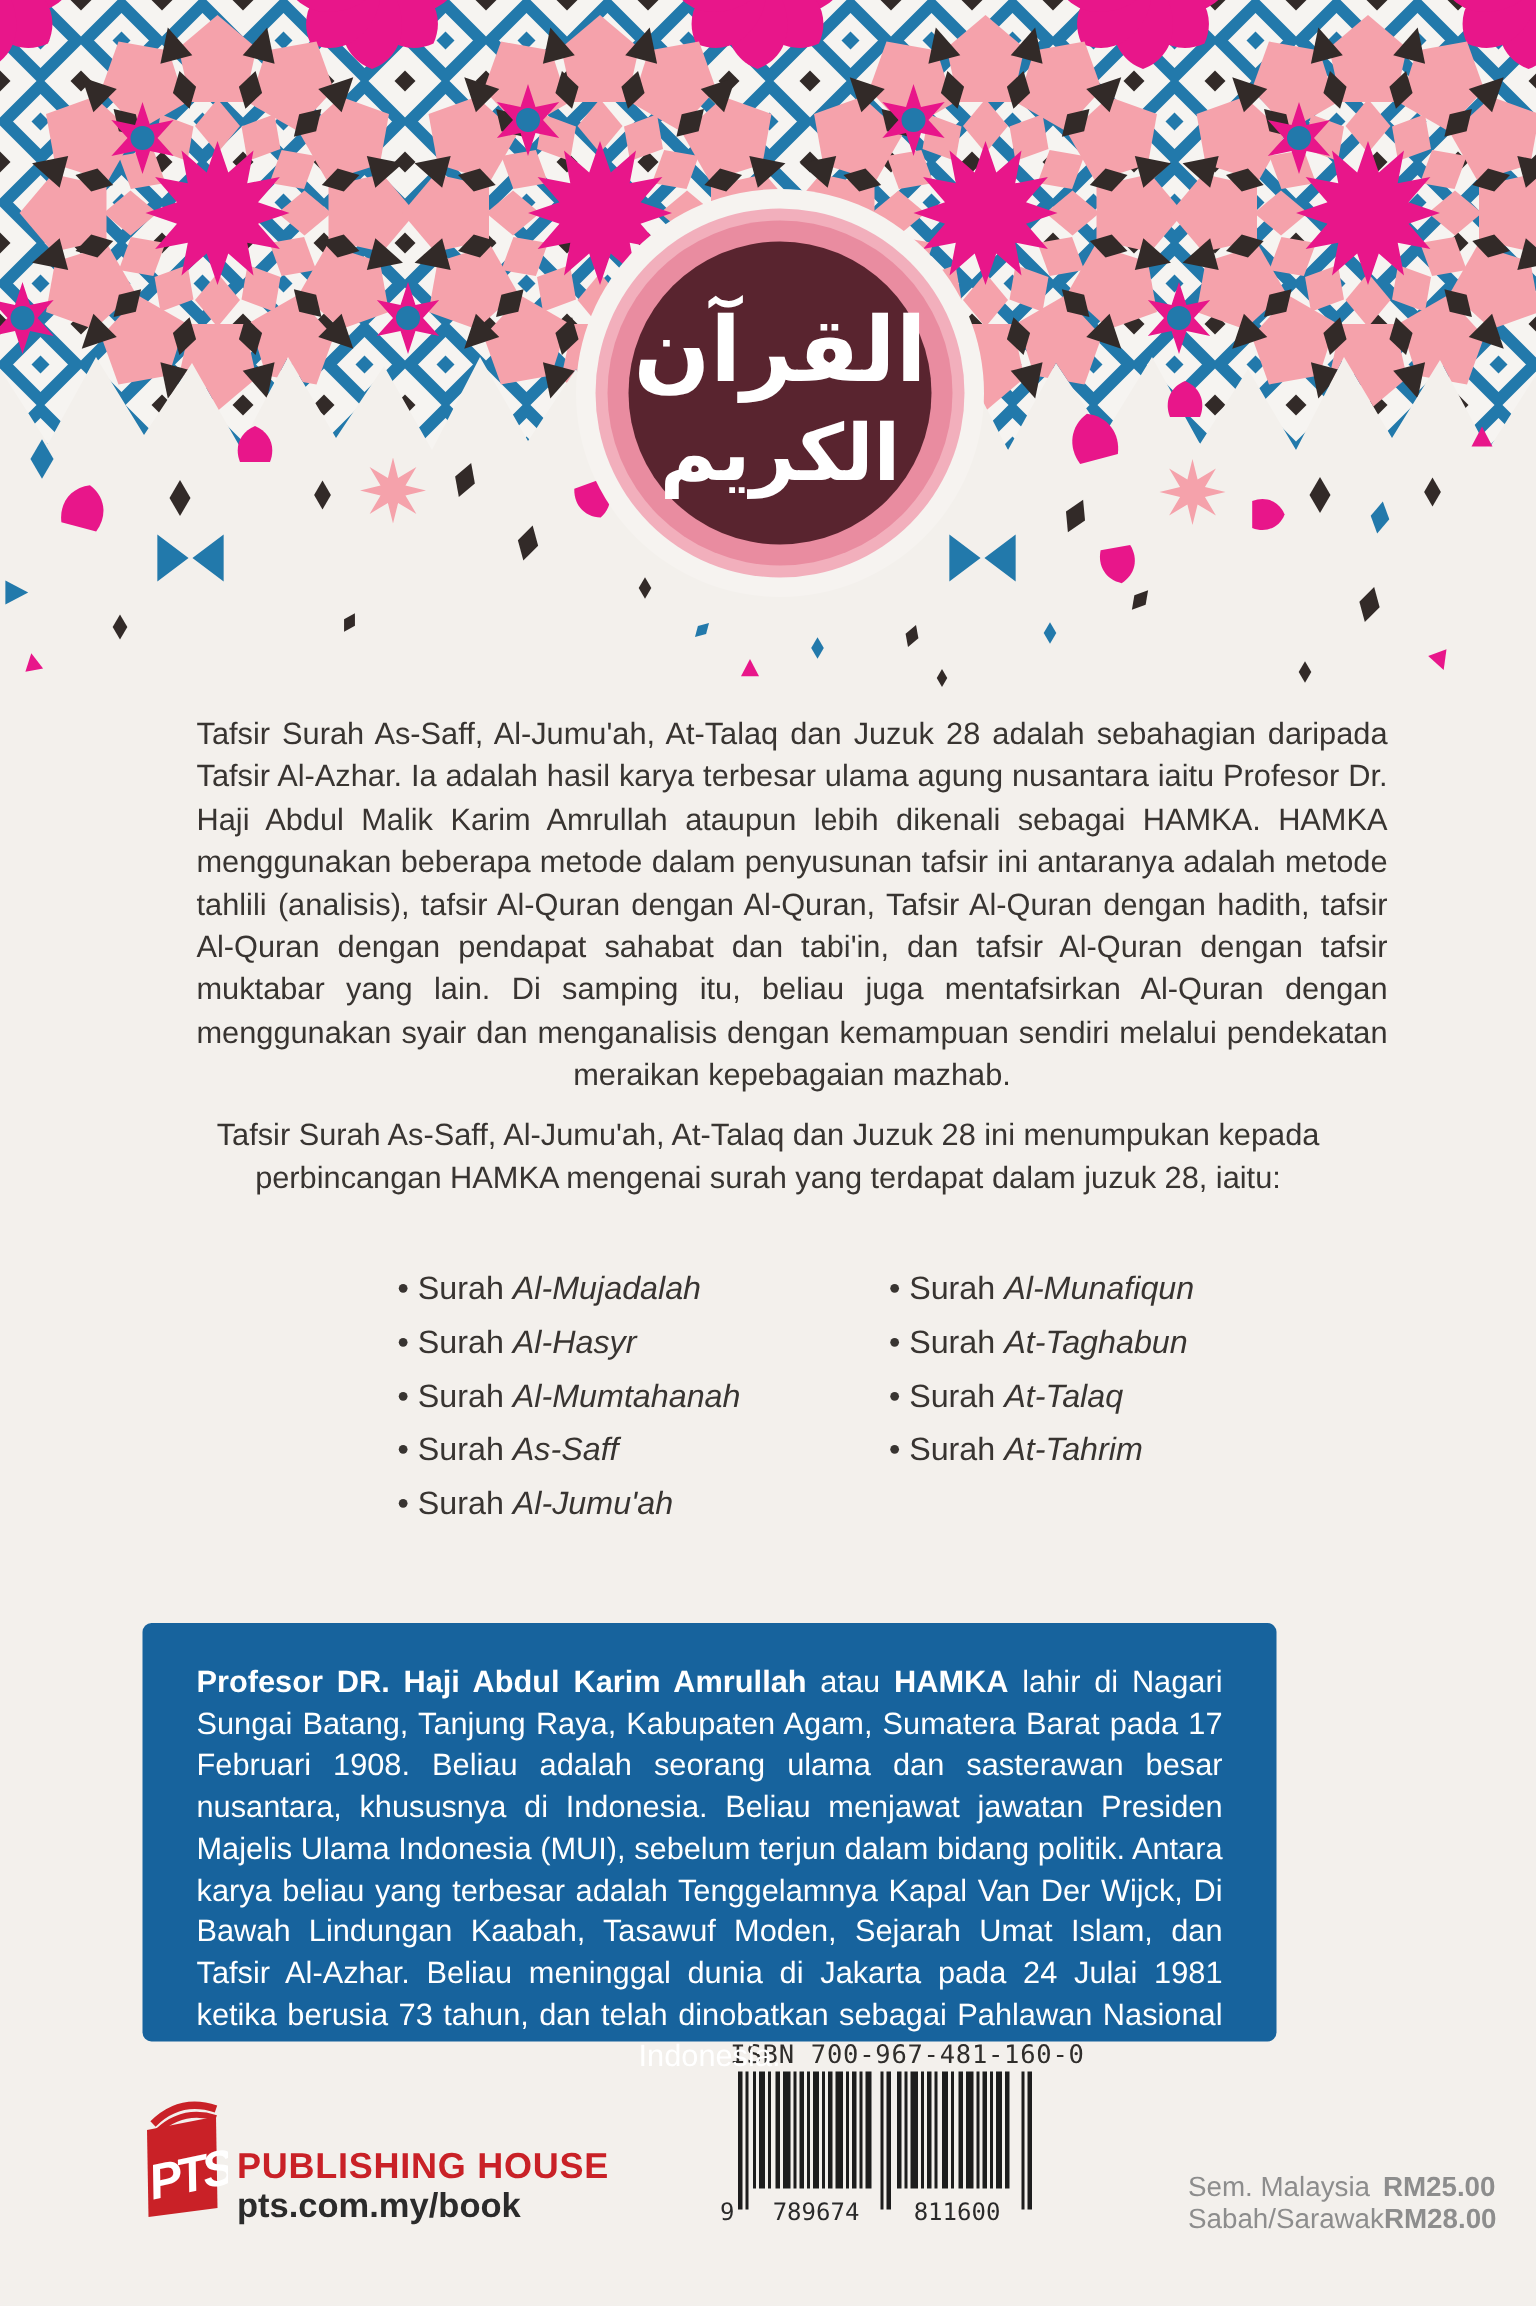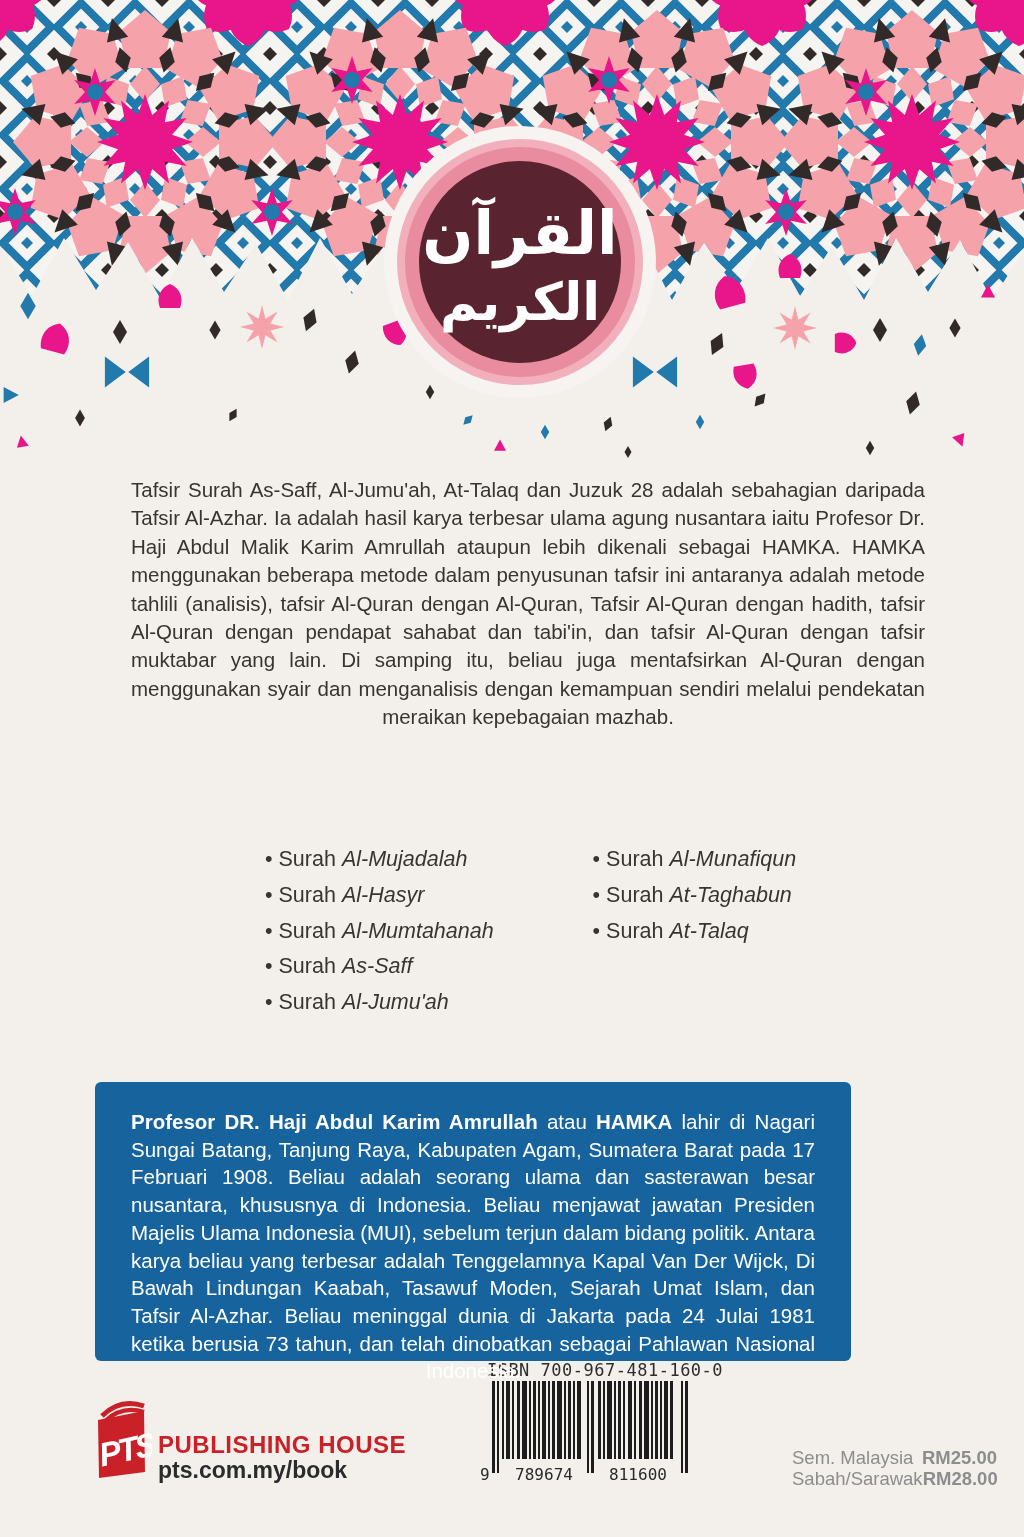--- a/index.html
+++ b/index.html
@@ -223,20 +223,21 @@
       <circle cx="520" cy="262" r="136" fill="#f6f3f0"></circle>
       <circle cx="520" cy="262" r="123" fill="var(--ringPinkLight,#f2afbc)"></circle>
       <circle cx="520" cy="262" r="115" fill="var(--ringPink,#e98ca0)"></circle>
       <circle cx="520" cy="262" r="101" fill="var(--maroon,#59242f)"></circle>
       <text x="520" y="254" text-anchor="middle" fill="#ffffff" font-family="DejaVu Sans, sans-serif" font-size="60" font-weight="bold">القرآن</text>
       <text x="520" y="320" text-anchor="middle" fill="#ffffff" font-family="DejaVu Sans, sans-serif" font-size="52" font-weight="bold">الكريم</text>
     </g>
   </svg>
 
   <div class="para p1">Tafsir Surah As-Saff, Al-Jumu'ah, At-Talaq dan Juzuk 28 adalah sebahagian daripada Tafsir Al-Azhar. Ia adalah hasil karya terbesar ulama agung nusantara iaitu Profesor Dr. Haji Abdul Malik Karim Amrullah ataupun lebih dikenali sebagai HAMKA. HAMKA menggunakan beberapa metode dalam penyusunan tafsir ini antaranya adalah metode tahlili (analisis), tafsir Al-Quran dengan Al-Quran, Tafsir Al-Quran dengan hadith, tafsir Al-Quran dengan pendapat sahabat dan tabi'in, dan tafsir Al-Quran dengan tafsir muktabar yang lain. Di samping itu, beliau juga mentafsirkan Al-Quran dengan menggunakan syair dan menganalisis dengan kemampuan sendiri melalui pendekatan meraikan kepebagaian mazhab.</div>
+  <div class="para p2">Tafsir Surah As-Saff, Al-Jumu'ah, At-Talaq dan Juzuk 28 ini menumpukan kepada perbincangan HAMKA mengenai surah yang terdapat dalam juzuk 28, iaitu:</div>
 
   <div class="surah-cols">
     <ul class="surah-col">
 
         <li class="surah-item"><span class="bullet"></span><span class="s-label">Surah</span>&nbsp;<span class="s-name">Al-Mujadalah</span></li>
 
         <li class="surah-item"><span class="bullet"></span><span class="s-label">Surah</span>&nbsp;<span class="s-name">Al-Hasyr</span></li>
 
         <li class="surah-item"><span class="bullet"></span><span class="s-label">Surah</span>&nbsp;<span class="s-name">Al-Mumtahanah</span></li>
 
@@ -245,20 +246,21 @@
         <li class="surah-item"><span class="bullet"></span><span class="s-label">Surah</span>&nbsp;<span class="s-name">Al-Jumu'ah</span></li>
       </ul>
     <ul class="surah-col right">
 
         <li class="surah-item"><span class="bullet"></span><span class="s-label">Surah</span>&nbsp;<span class="s-name">Al-Munafiqun</span></li>
 
         <li class="surah-item"><span class="bullet"></span><span class="s-label">Surah</span>&nbsp;<span class="s-name">At-Taghabun</span></li>
 
         <li class="surah-item"><span class="bullet"></span><span class="s-label">Surah</span>&nbsp;<span class="s-name">At-Talaq</span></li>
 
+        <li class="surah-item"><span class="bullet"></span><span class="s-label">Surah</span>&nbsp;<span class="s-name">At-Tahrim</span></li>
       </ul>
   </div>
 
   <div class="bio-box">
     <p><b>Profesor DR. Haji Abdul Karim Amrullah</b><span> atau </span><b>HAMKA</b><span> lahir di Nagari Sungai Batang, Tanjung Raya, Kabupaten Agam, Sumatera Barat pada 17 Februari 1908. Beliau adalah seorang ulama dan sasterawan besar nusantara, khususnya di Indonesia. Beliau menjawat jawatan Presiden Majelis Ulama Indonesia (MUI), sebelum terjun dalam bidang politik. Antara karya beliau yang terbesar adalah Tenggelamnya Kapal Van Der Wijck, Di Bawah Lindungan Kaabah, Tasawuf Moden, Sejarah Umat Islam, dan Tafsir Al-Azhar. Beliau meninggal dunia di Jakarta pada 24 Julai 1981 ketika berusia 73 tahun, dan telah dinobatkan sebagai Pahlawan Nasional Indonesia.</span></p>
   </div>
 
   <div class="isbn">ISBN 700-967-481-160-0</div>
   <svg class="barcode" width="196" height="104" viewBox="0 0 196 104">
     <g fill="#1d1d1d">

